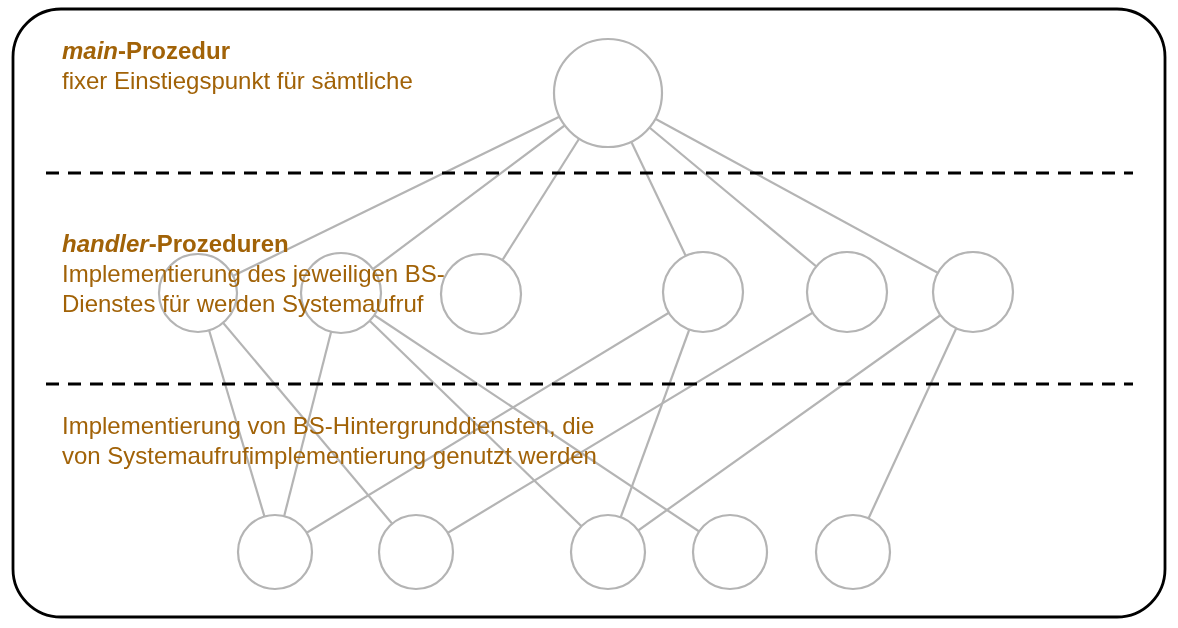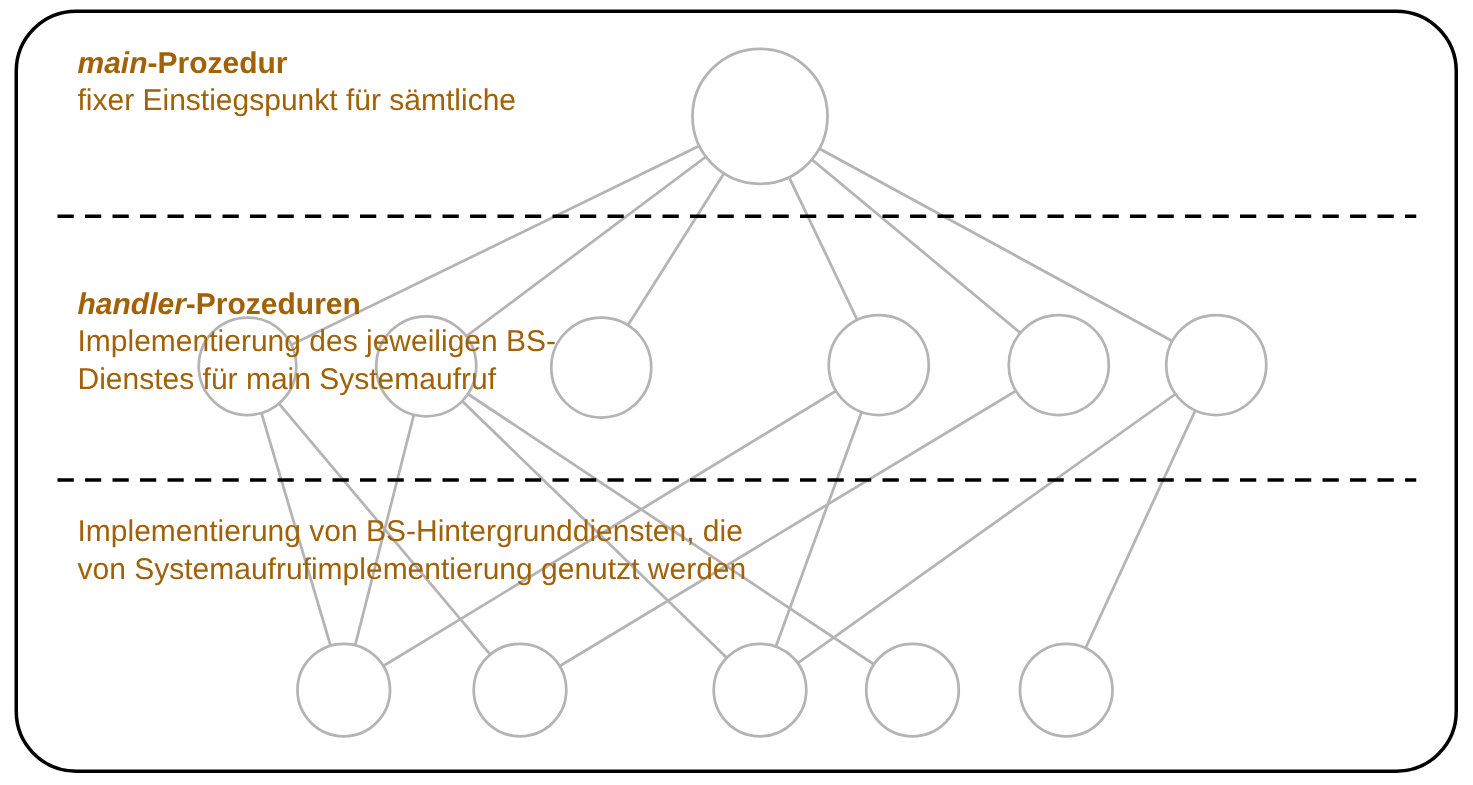--- a/index.html
+++ b/index.html
@@ -71,21 +71,21 @@
   </svg>
 
   <div class="label-block block-main">
     <div class="block-title"><span class="title-italic">main</span><span>-Prozedur</span></div>
     <div>fixer Einstiegspunkt für sämtliche</div>
   </div>
 
   <div class="label-block block-handler">
     <div class="block-title"><span class="title-italic">handler</span><span>-Prozeduren</span></div>
     <div>Implementierung des jeweiligen BS-</div>
-    <div>Dienstes für main Systemaufruf</div>
+    <div>Dienstes für werden Systemaufruf</div>
   </div>
 
   <div class="label-block block-utility">
     <div>Implementierung von BS-Hintergrunddiensten, die</div>
     <div>von Systemaufrufimplementierung genutzt werden</div>
   </div>
 
 </div>
 
 </body></html>

